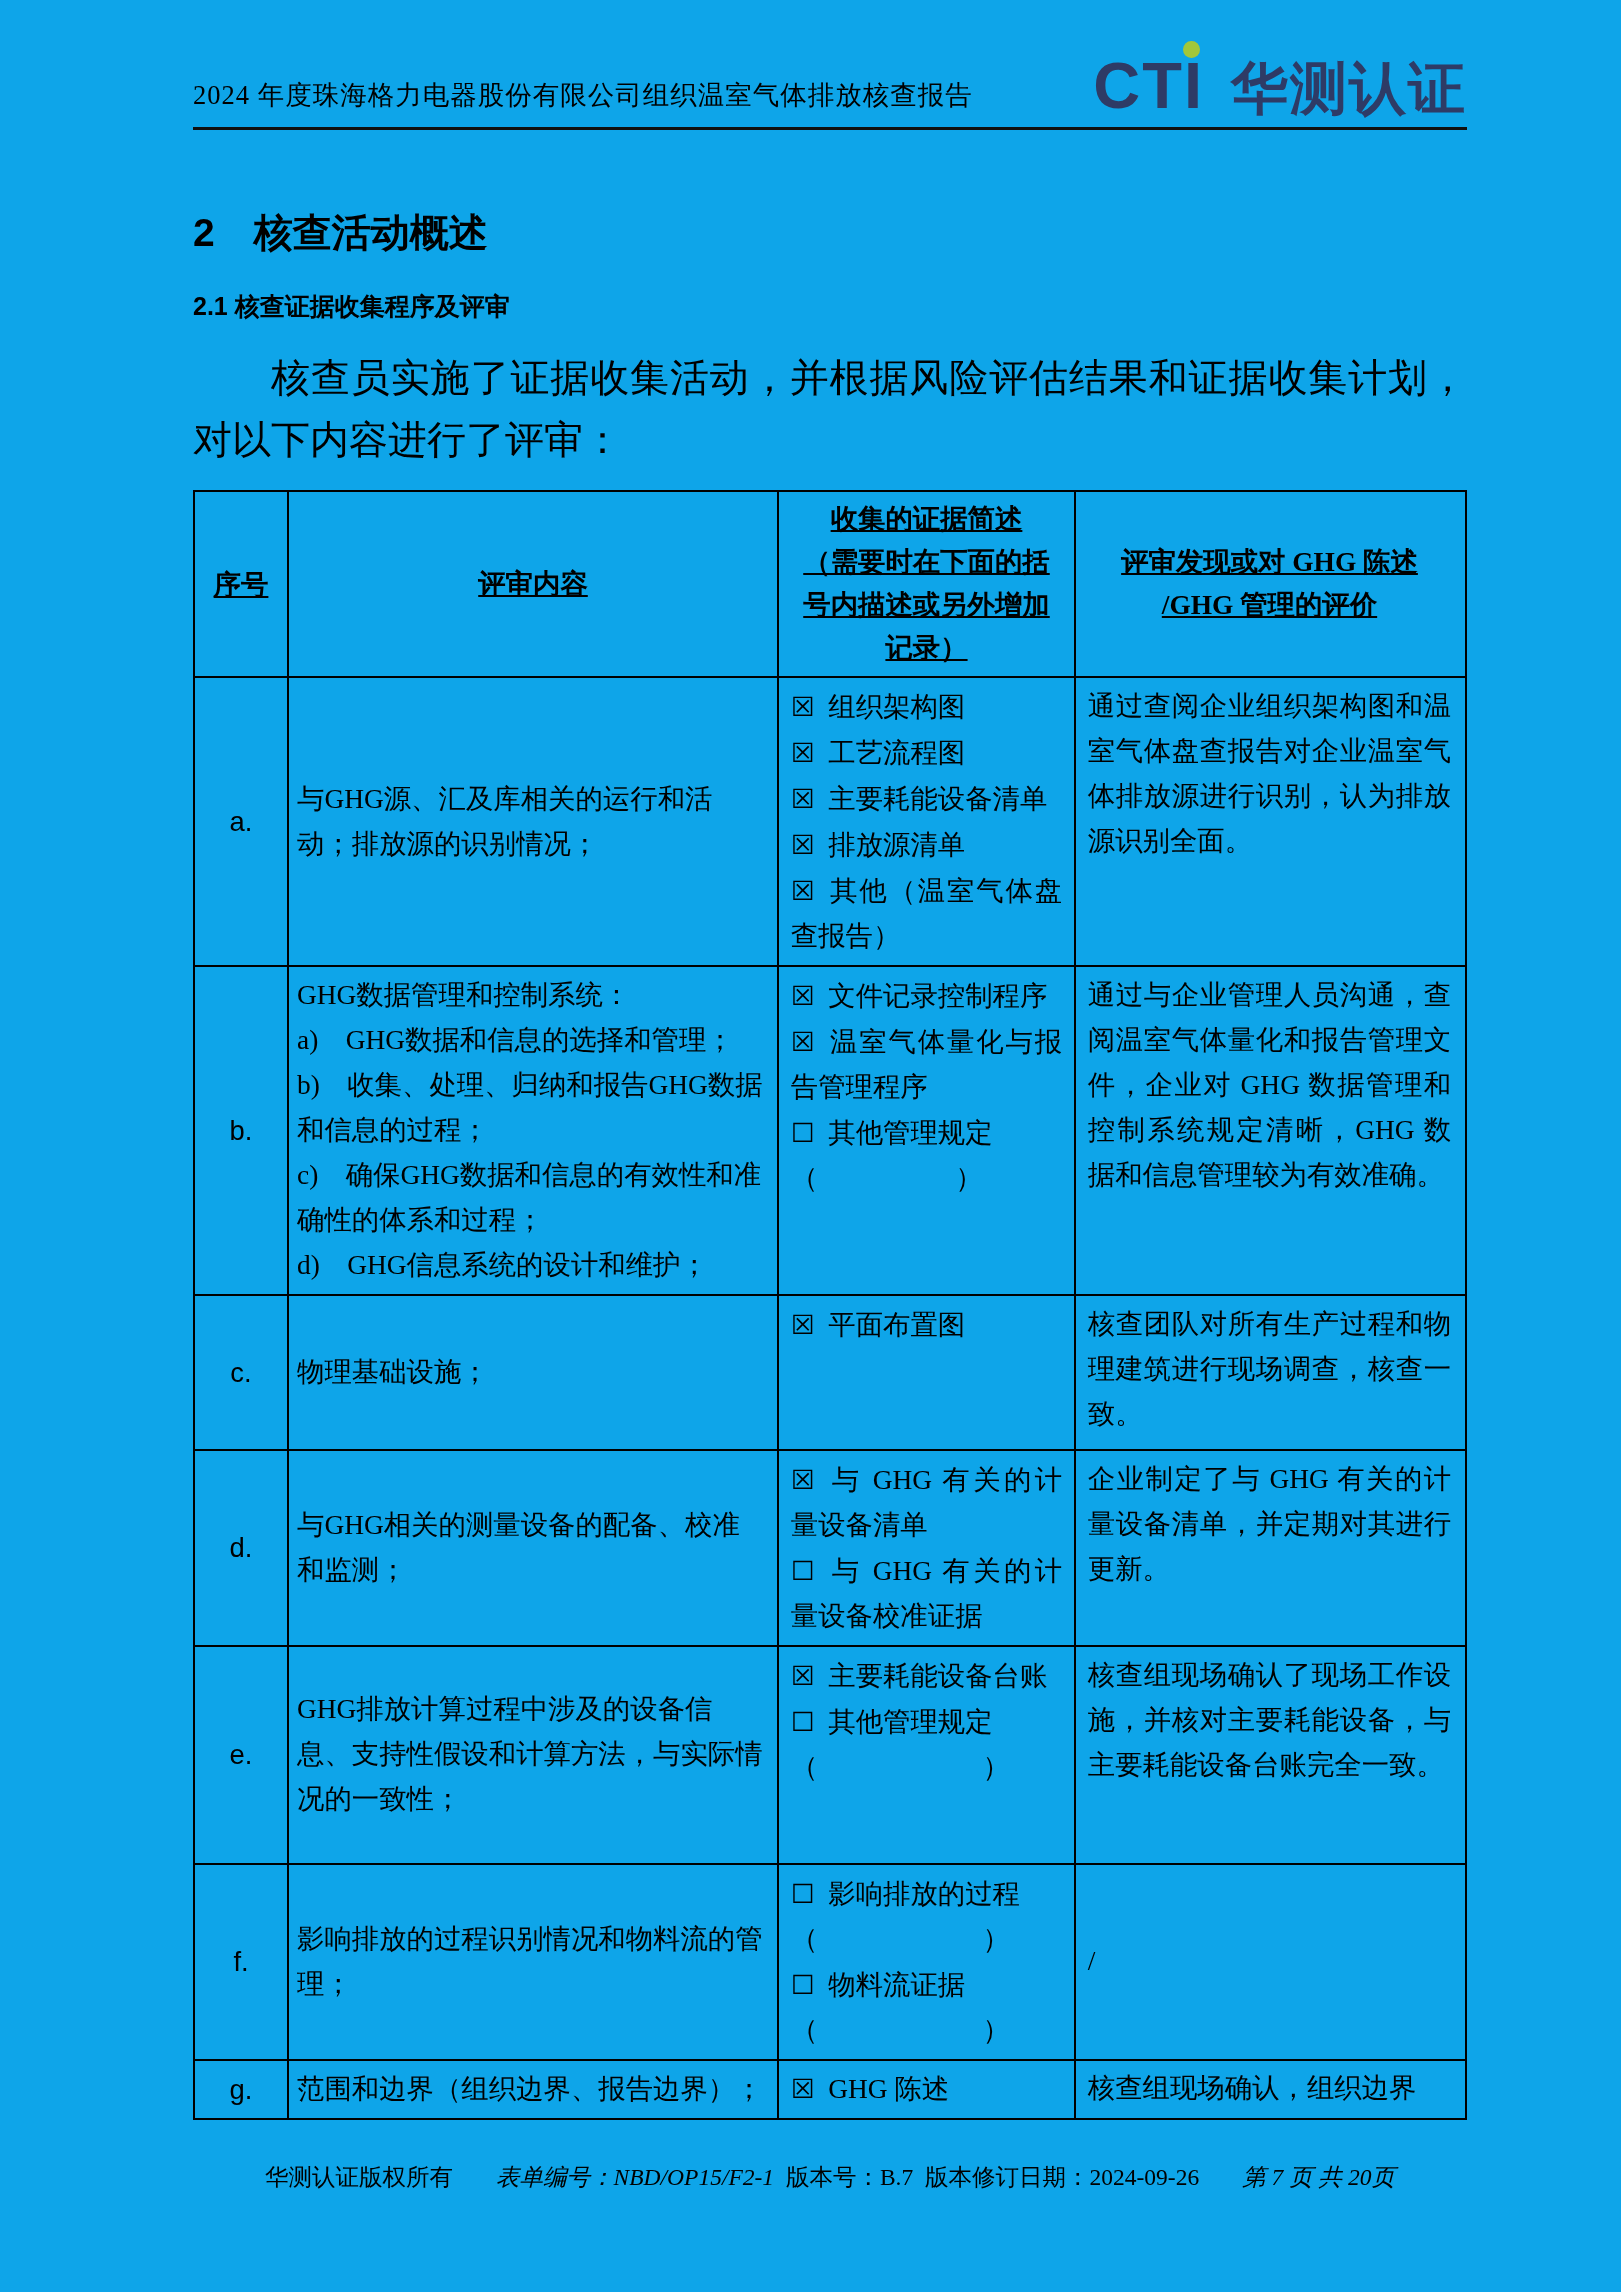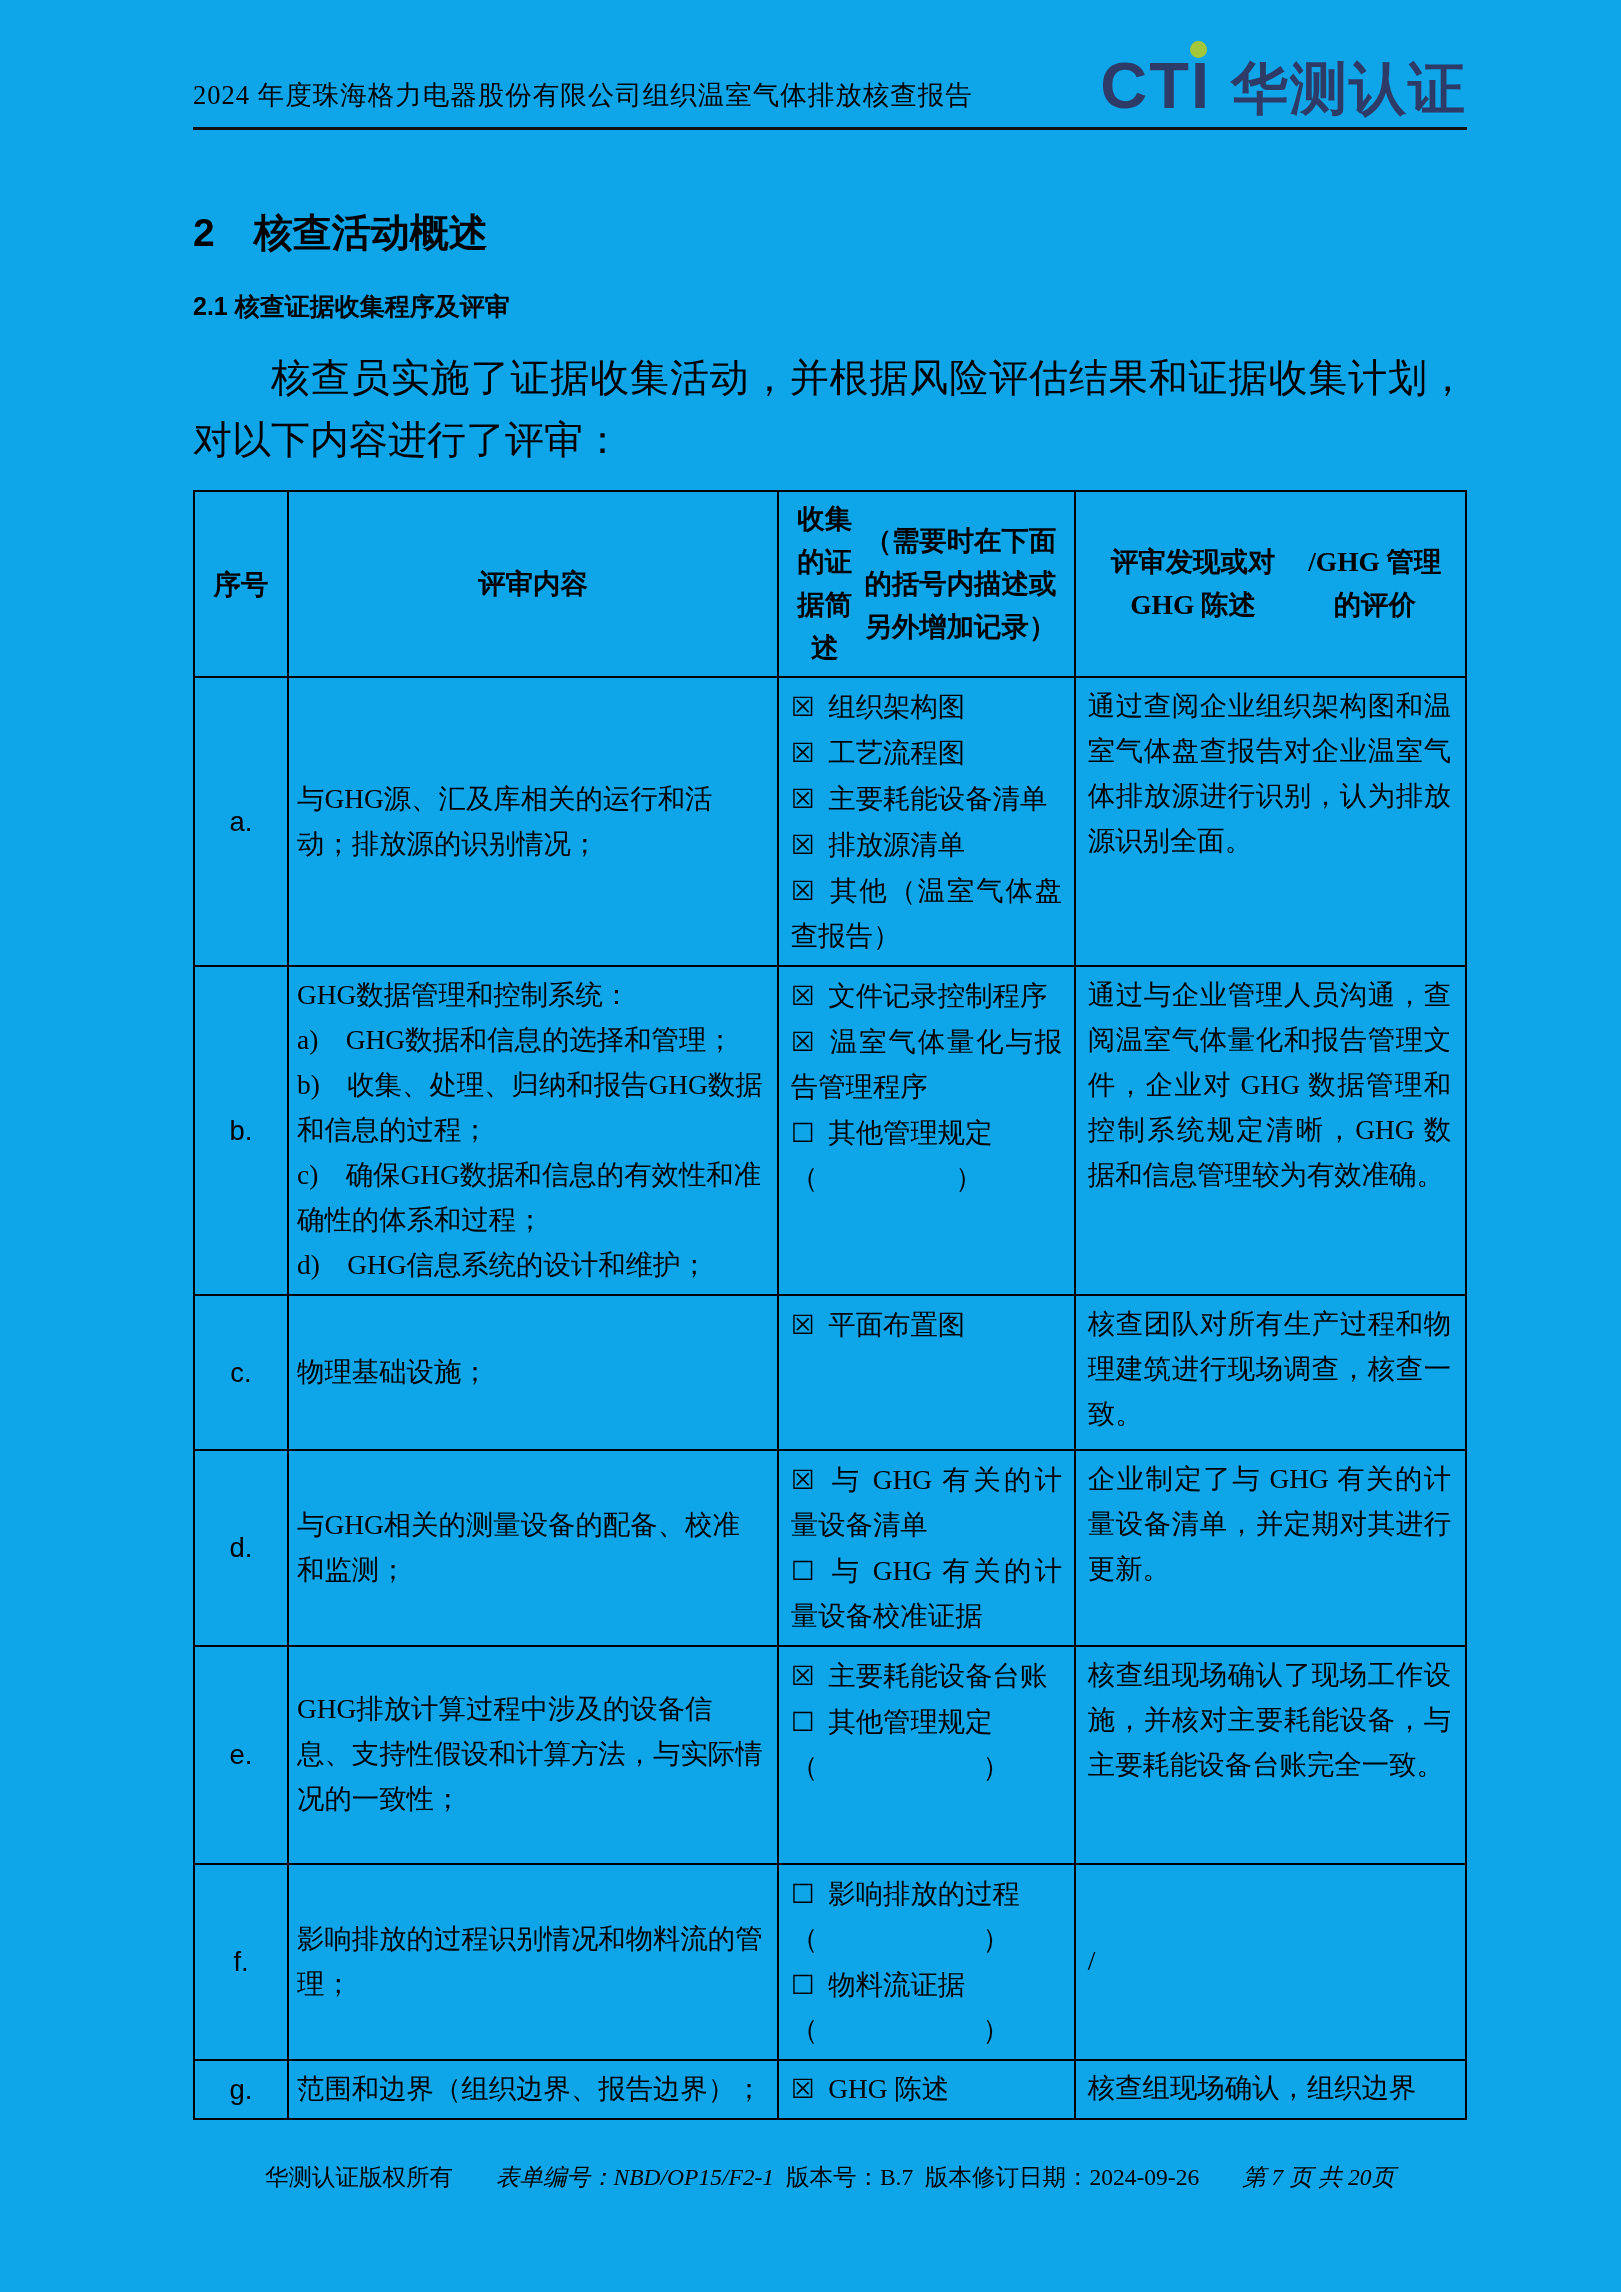--- a/index.html
+++ b/index.html
@@ -11,21 +11,21 @@
   }
   .page { width:1621px; height:2293px; padding:0 154px 0 193px; background:#0ea5e9; }
 
   
   .doc-header {
     padding-top:55px; padding-bottom:9.8px;
     display:flex; justify-content:space-between; align-items:flex-end;
     border-bottom:3.9px solid #101010;
   }
   .doc-title { font-size:26.5px; letter-spacing:1px; padding-bottom:3.9px; white-space:nowrap; }
-  .logo { display:flex; align-items:flex-end; gap:20px; }
+  .logo { display:flex; align-items:flex-end; gap:27px; }
   .logo-cti {
     position:relative; font-family:"Liberation Sans","DejaVu Sans",sans-serif;
     font-weight:800; font-size:65px; line-height:0.95; color:#2e3b66; letter-spacing:2px;
   }
   .logo-dot {
     position:absolute; top:-13.7px; right:3.9px;
     width:16.7px; height:16.7px; border-radius:50%; background:#a2c73b;
   }
   .logo-name {
     font-family:"Liberation Sans","DejaVu Sans",sans-serif;
@@ -55,22 +55,22 @@
   .trow {
     display:grid; grid-template-columns:94px 490px 297px 387px;
     border-bottom:2.9px solid #000;
   }
   .trow:last-child { border-bottom:none; }
   .cell { border-right:2px solid #000; padding:5.9px 11.8px; line-height:45px; }
   .cell:last-child { border-right:none; }
 
   .thead { min-height:167px; font-weight:700; }
   .thead .cell {
-    display:flex; flex-direction:row; justify-content:center; align-items:center;
-    text-align:center; line-height:43px;
+    display:flex; flex-direction:column; justify-content:center; align-items:center;
+    text-align:center; line-height:43px;text-decoration:underline;
   }
 
   .no-cell { display:flex; align-items:center; justify-content:center;
              font-family:"Liberation Sans","DejaVu Sans",sans-serif; }
   .content-cell { display:flex; flex-direction:column; justify-content:center;padding-left:8px; }
   .evidence-cell { }
   .finding-cell { text-align:justify; }
 
   .ev-line { text-align:justify; }
   .mark {

